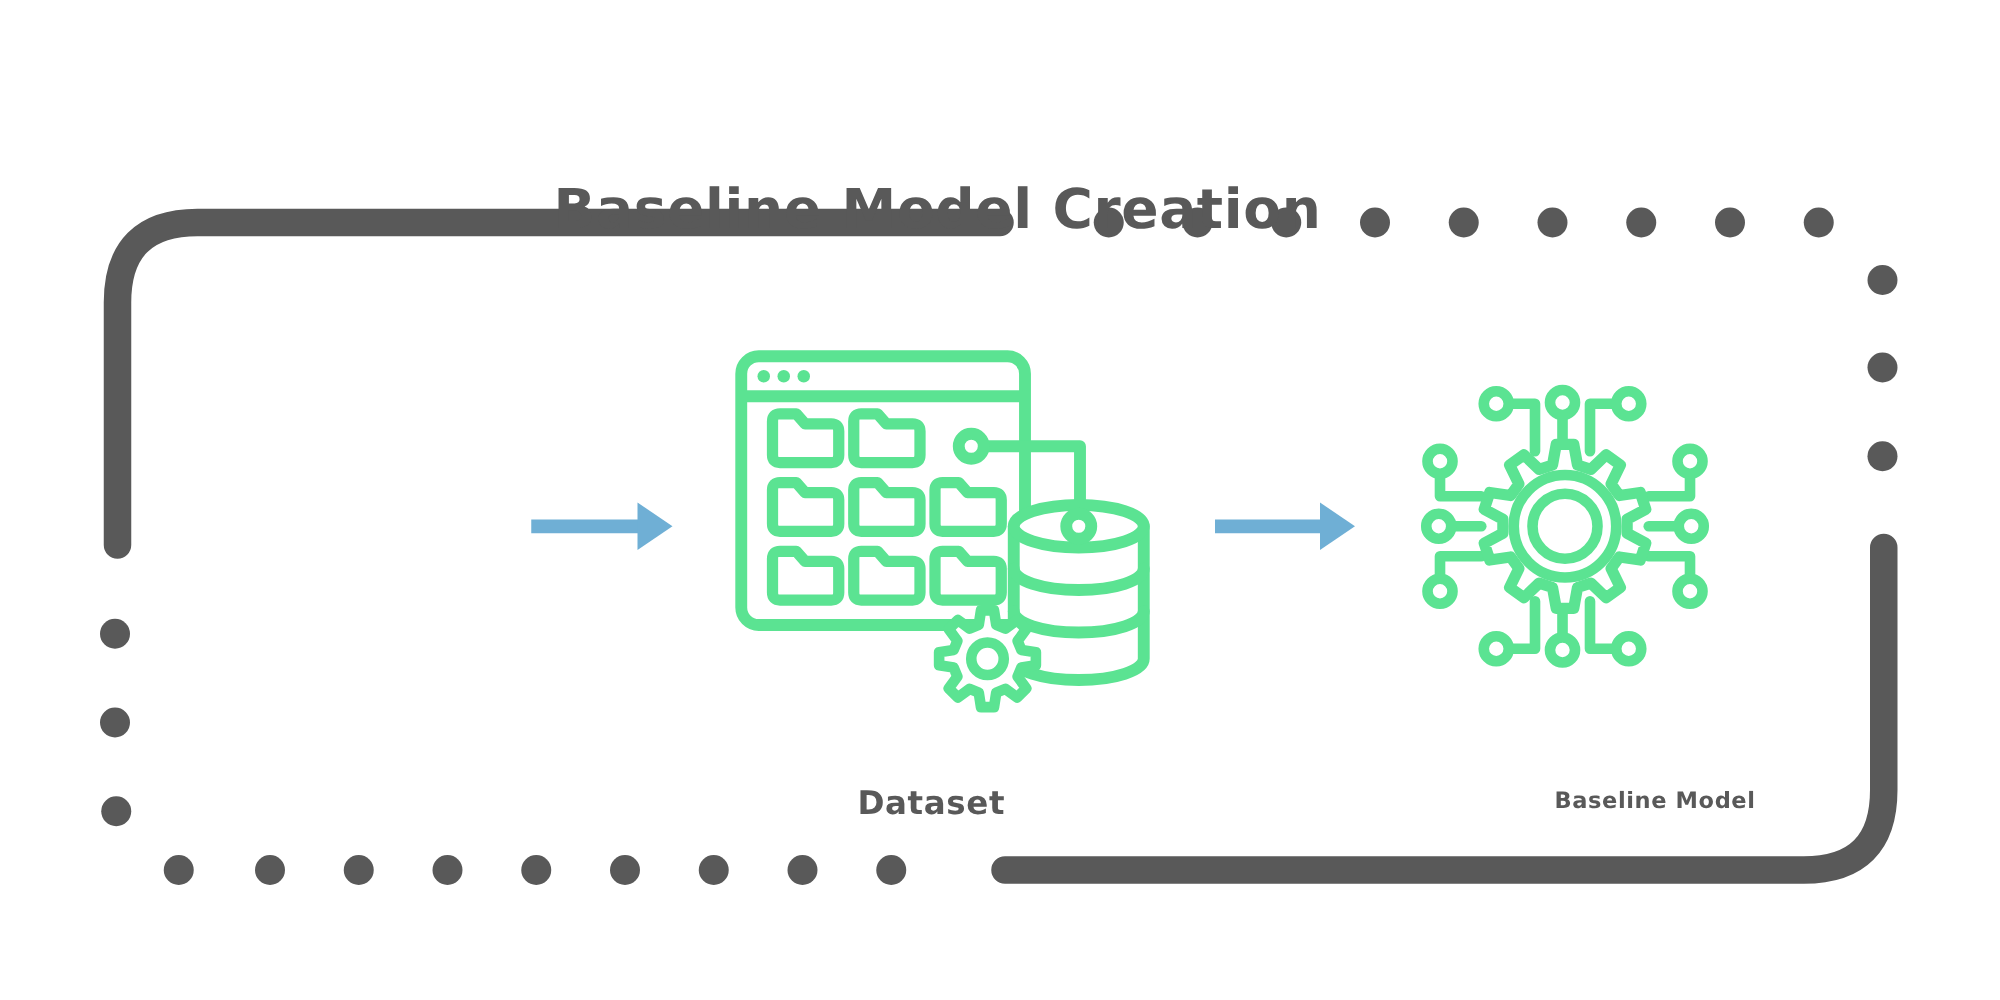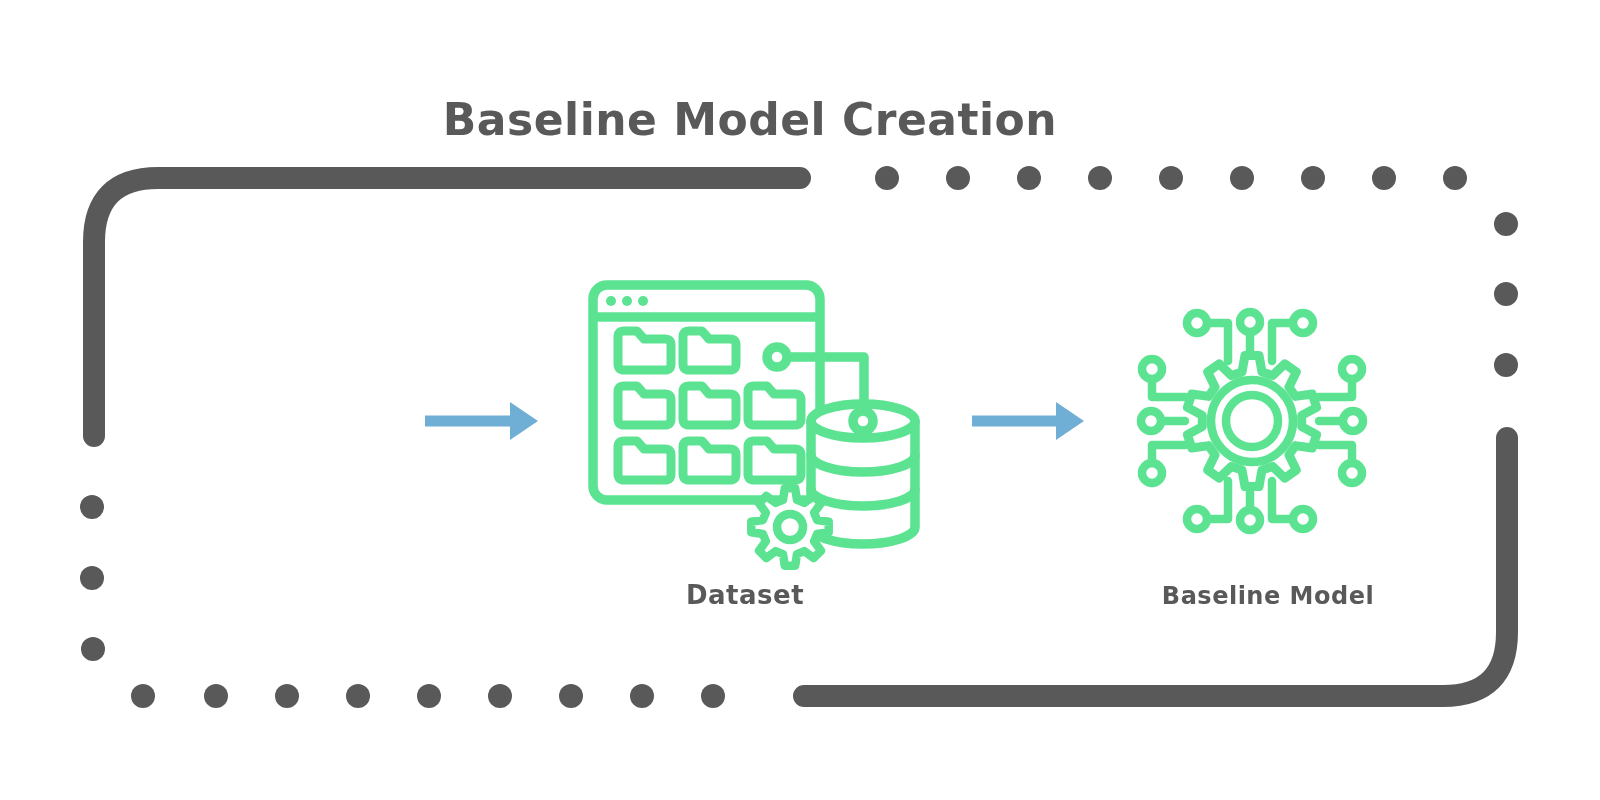--- a/index.html
+++ b/index.html
@@ -7,25 +7,25 @@
     --green:#5BE392;
     --blue:#6FAFD5;
     --bg:#FFFFFF;
   }
   html,body{margin:0;padding:0;background:var(--bg);}
   #canvas{
     position:relative;width:1600px;height:800px;background:var(--bg);
     font-family:"DejaVu Sans","Liberation Sans",sans-serif;overflow:hidden;
   }
   #scene{position:absolute;left:0;top:0;}
-  .txt{position:absolute;color:var(--gray);font-weight:bold;text-align:center;letter-spacing:.5px;}
+  .txt{position:absolute;color:var(--gray);font-weight:bold;text-align:center;letter-spacing:.5px;margin-top:48px;}
   .title{left:400px;top:94px;width:700px;font-size:44px;}
   .src-label{left:168px;top:383px;width:250px;font-size:31px;line-height:1.5;}
   .ds-label{left:620px;top:580px;width:250px;font-size:26px;}
-  .bm-label{left:1118px;top:582px;width:300px;font-size:24px;}
+  .bm-label{left:1174px;top:582px;width:300px;font-size:18px;}
 </style>
 </head>
 <body>
 
 <div id="canvas">
 
   <svg id="scene" width="1600" height="800" viewBox="0 0 1600 800">
     <g>
       <g id="border-solid">
           <path d="M800,178 H158 Q94,178 94,242 V436" fill="none" stroke="#595959" stroke-width="22" stroke-linecap="round"></path>

